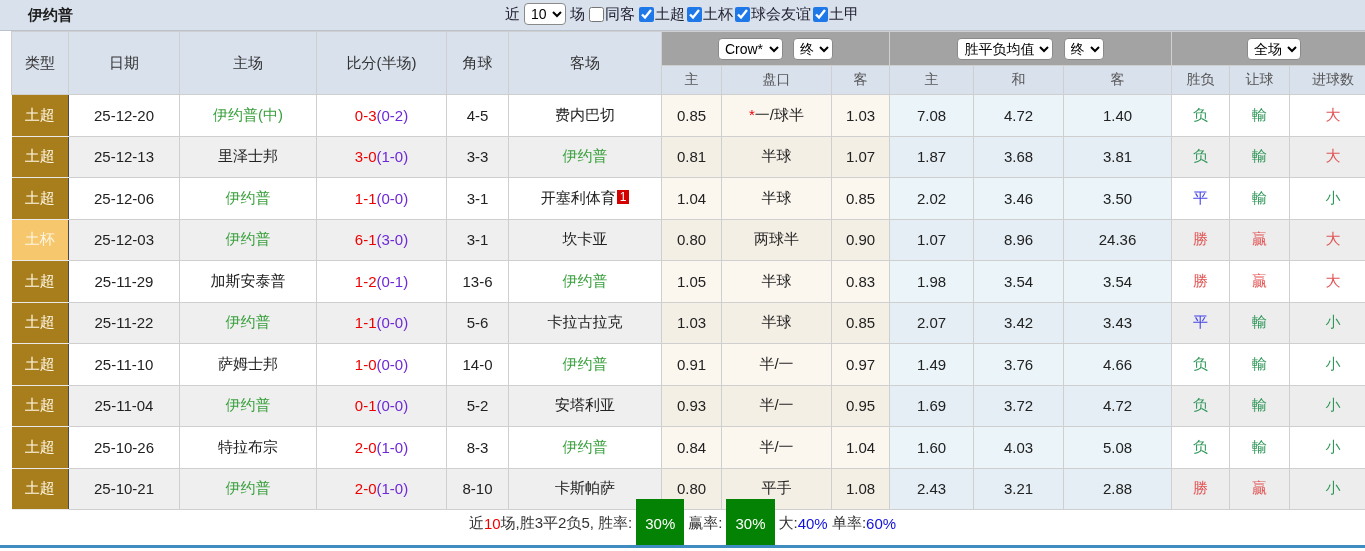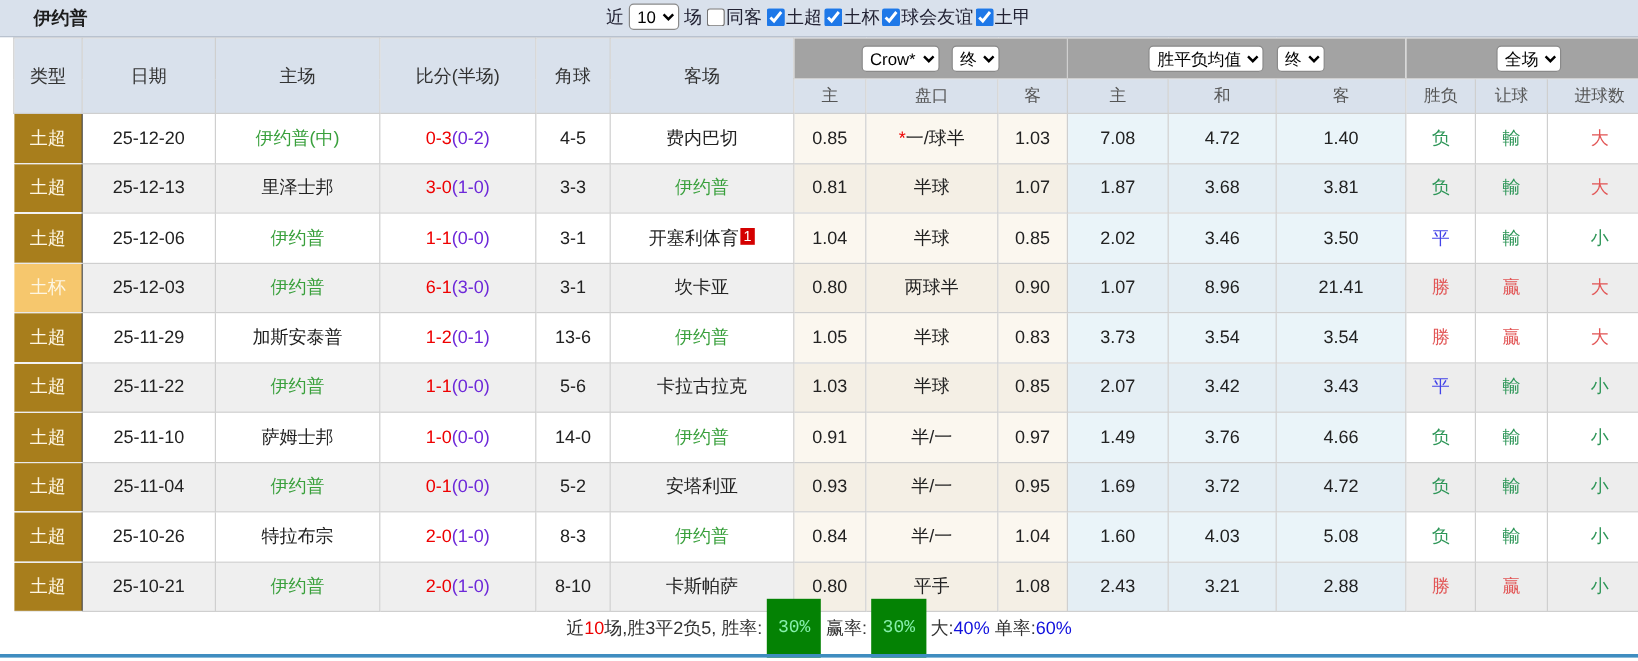--- a/index.html
+++ b/index.html
@@ -47,21 +47,21 @@
   .c-red   { color:#E25555; }
   .star    { color:#EE0000; }
   .badge-red { display:inline-block; background:#D40000; color:#fff; font-size:12px; line-height:14px; padding:0 3px; margin-left:1px; vertical-align:2px; }
 
   
   .summary { height:27px; display:flex; align-items:center; justify-content:center; font-size:15px; background:#fff; gap:0; }
   .summary span { white-space:pre; }
   .seg-dark { color:#333; }
   .seg-red  { color:#EE0000; }
   .seg-blue { color:#1111DD; }
-  .seg-badge { background:#048204; color:#86efac; padding:16px 9px; margin:0 4px;font-family:Liberation Mono, monospace; }
+  .seg-badge { background:#048204; color:#ffffff; padding:16px 9px; margin:0 4px; }
 
   .bottom-line { position:absolute; left:0; right:0; bottom:3px; height:3px; background:#3F8DC0; }
 </style>
 </head>
 <body>
 
 <div class="topbar">
   <div class="topbar-title">伊约普</div>
   <div class="topbar-controls">
     <span>近</span>
@@ -201,36 +201,36 @@
         <td class="col-plain">25-12-03</td>
         <td class="col-plain"><span class="team-green">伊约普</span></td>
         <td class="col-plain"><span class="score-ft">6-1</span><span class="score-ht">(3-0)</span></td>
         <td class="col-plain">3-1</td>
         <td class="col-plain"><span>坎卡亚</span></td>
         <td class="col-ah">0.80</td>
         <td class="col-ah"><span>两球半</span></td>
         <td class="col-ah">0.90</td>
         <td class="col-eu">1.07</td>
         <td class="col-eu">8.96</td>
-        <td class="col-eu">21.41</td>
+        <td class="col-eu">24.36</td>
         <td class="col-res c-red">勝</td>
         <td class="col-res c-red">贏</td>
         <td class="col-res c-red">大</td>
       </tr>
       <tr class="r-odd">
         <td class="col-type type-league">土超</td>
         <td class="col-plain">25-11-29</td>
         <td class="col-plain"><span>加斯安泰普</span></td>
         <td class="col-plain"><span class="score-ft">1-2</span><span class="score-ht">(0-1)</span></td>
         <td class="col-plain">13-6</td>
         <td class="col-plain"><span class="team-green">伊约普</span></td>
         <td class="col-ah">1.05</td>
         <td class="col-ah"><span>半球</span></td>
         <td class="col-ah">0.83</td>
-        <td class="col-eu">3.73</td>
+        <td class="col-eu">1.98</td>
         <td class="col-eu">3.54</td>
         <td class="col-eu">3.54</td>
         <td class="col-res c-red">勝</td>
         <td class="col-res c-red">贏</td>
         <td class="col-res c-red">大</td>
       </tr>
       <tr class="r-even">
         <td class="col-type type-league">土超</td>
         <td class="col-plain">25-11-22</td>
         <td class="col-plain"><span class="team-green">伊约普</span></td>

